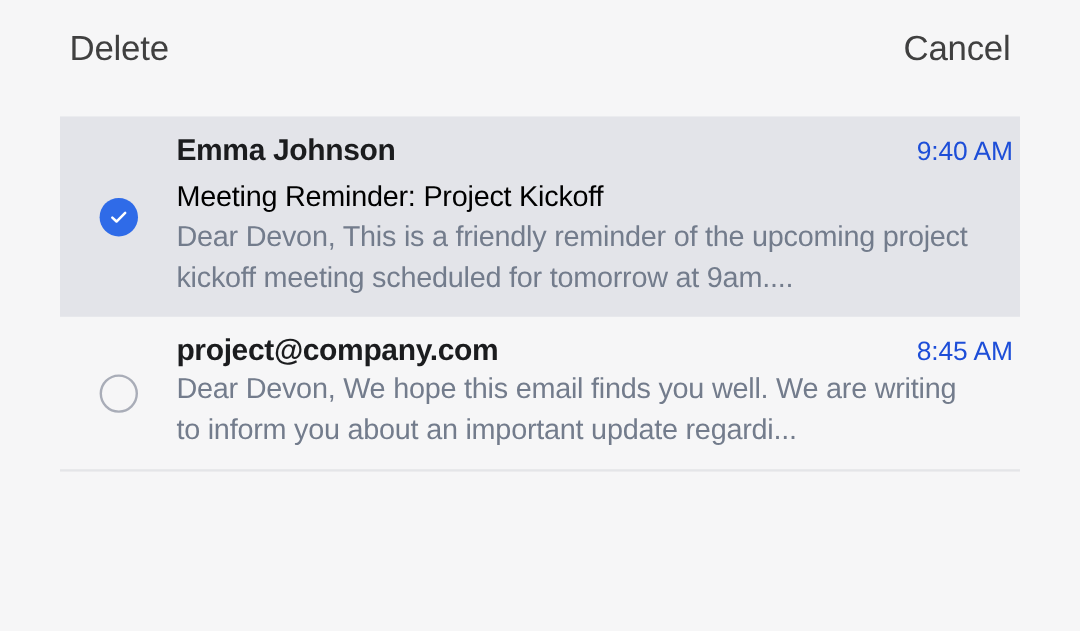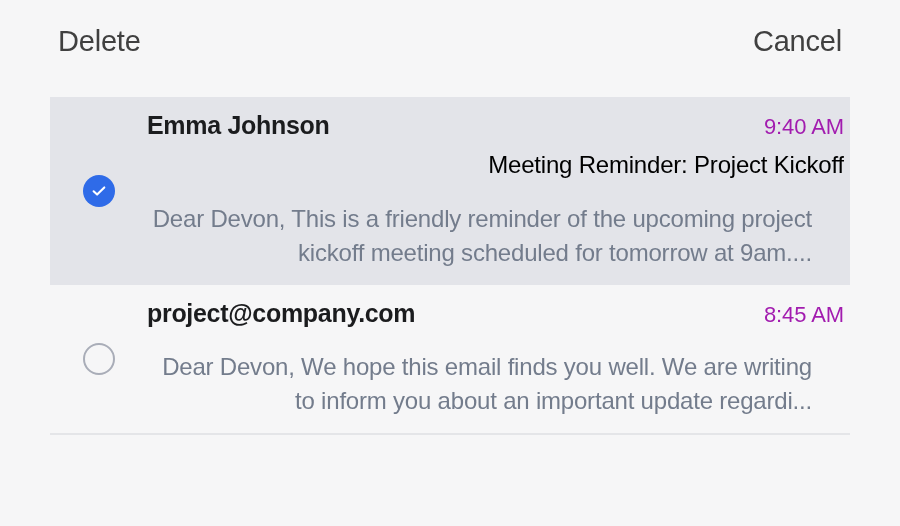--- a/index.html
+++ b/index.html
@@ -55,21 +55,20 @@
   }
 
   .mail-row {
     position: relative;
     width: 800px;
     margin: 0 auto;
     display: flex;
     align-items: flex-start;
     padding: 13px 0 15px 0;
     cursor: pointer;
-    text-align: right;
   }
 
   .mail-row.selected {
     background: #e3e4e9;
   }
 
   
   .select-cell {
     flex: 0 0 97px;
     display: flex;
@@ -122,21 +121,21 @@
     letter-spacing: -0.3px;
     line-height: 1.25;
     white-space: nowrap;
     overflow: hidden;
     text-overflow: ellipsis;
   }
 
   .timestamp {
     font-size: 22px;
     font-weight: 400;
-    color: #a21caf;
+    color: #1d4ed8;
     letter-spacing: -0.1px;
     line-height: 1.25;
     white-space: nowrap;
     flex: 0 0 auto;
   }
 
   .subject {
     font-size: 24px;
     font-weight: 400;
     color: #000000;
@@ -147,21 +146,21 @@
     overflow: hidden;
     text-overflow: ellipsis;
   }
 
   .preview {
     font-size: 24px;
     font-weight: 400;
     color: #737c8c;
     letter-spacing: -0.2px;
     line-height: 1.42;
-    margin-top: 21px;
+    margin-top: 0;
     max-width: 665px;
   }
 
   
   .list-divider {
     width: 800px;
     height: 2px;
     background: #e4e5e8;
     margin: 0 auto;
   }

